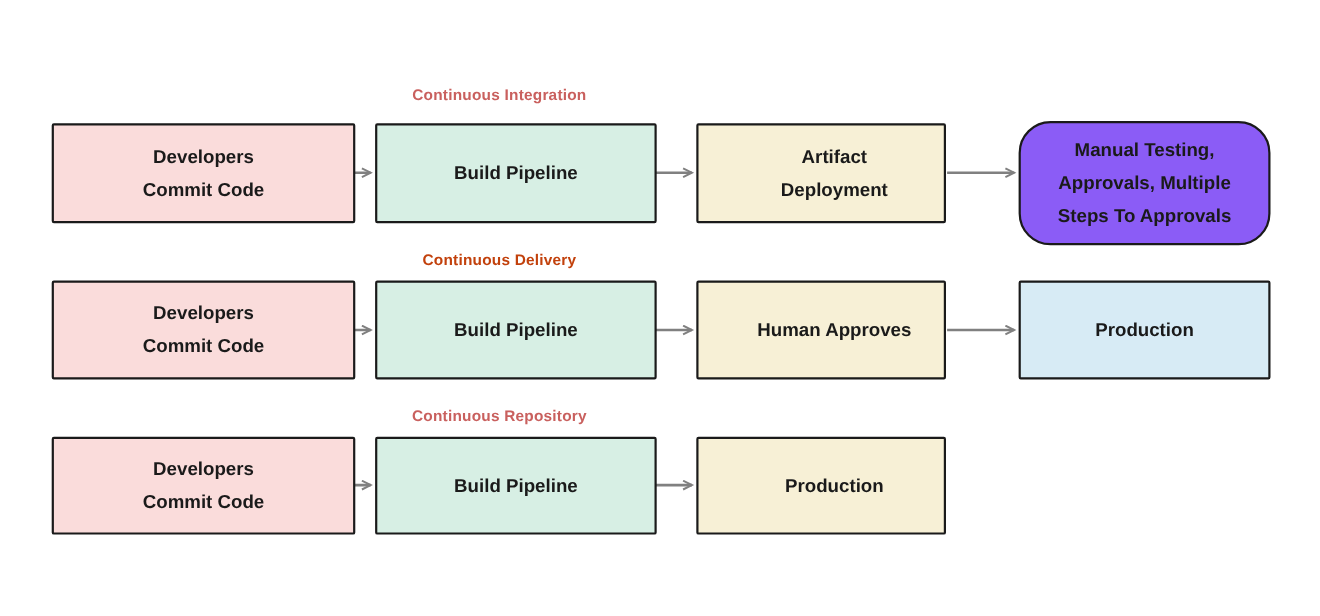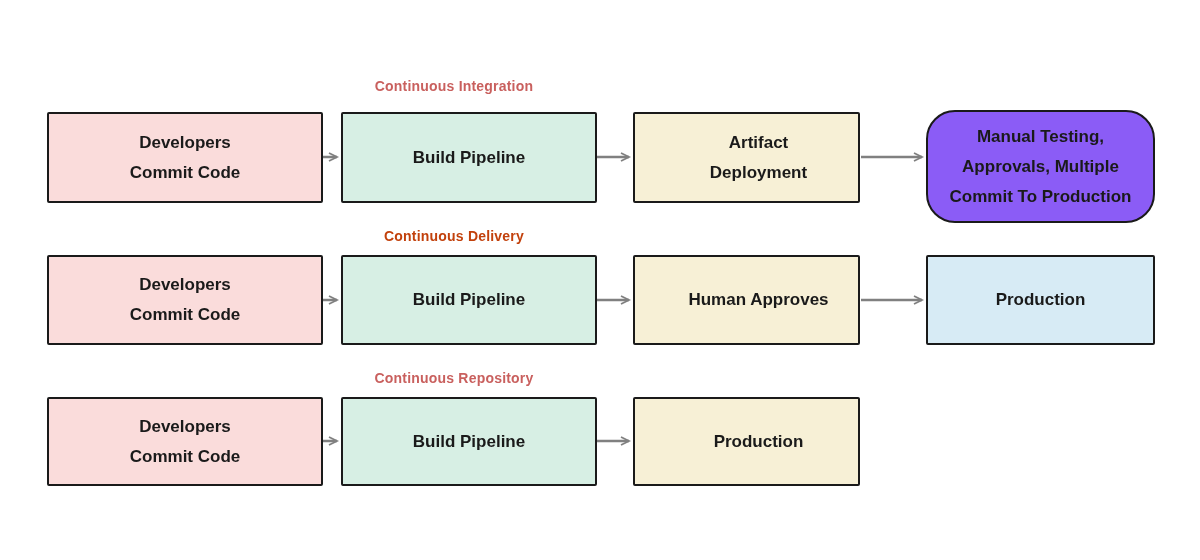--- a/index.html
+++ b/index.html
@@ -92,21 +92,21 @@
   </div>
 
   <div class="box c3 r1" style="background-color: rgb(247, 240, 214);">
     <div>Artifact</div>
     <div>Deployment</div>
   </div>
 
   <div class="box c4 r1-tall" style="background-color: #8b5cf6; border-radius: 29px;">
     <div>Manual Testing,</div>
     <div>Approvals, Multiple</div>
-    <div>Commit To Production</div>
+    <div>Steps To Approvals</div>
   </div>
 
   <div class="row-title t2" style="color: #c2410c;">Continuous Delivery</div>
 
   <div class="box c1 r2" style="background-color: rgb(250, 220, 219);">
     <div>Developers</div>
     <div>Commit Code</div>
   </div>
 
   <div class="box c2 r2" style="background-color: rgb(215, 239, 228);">

